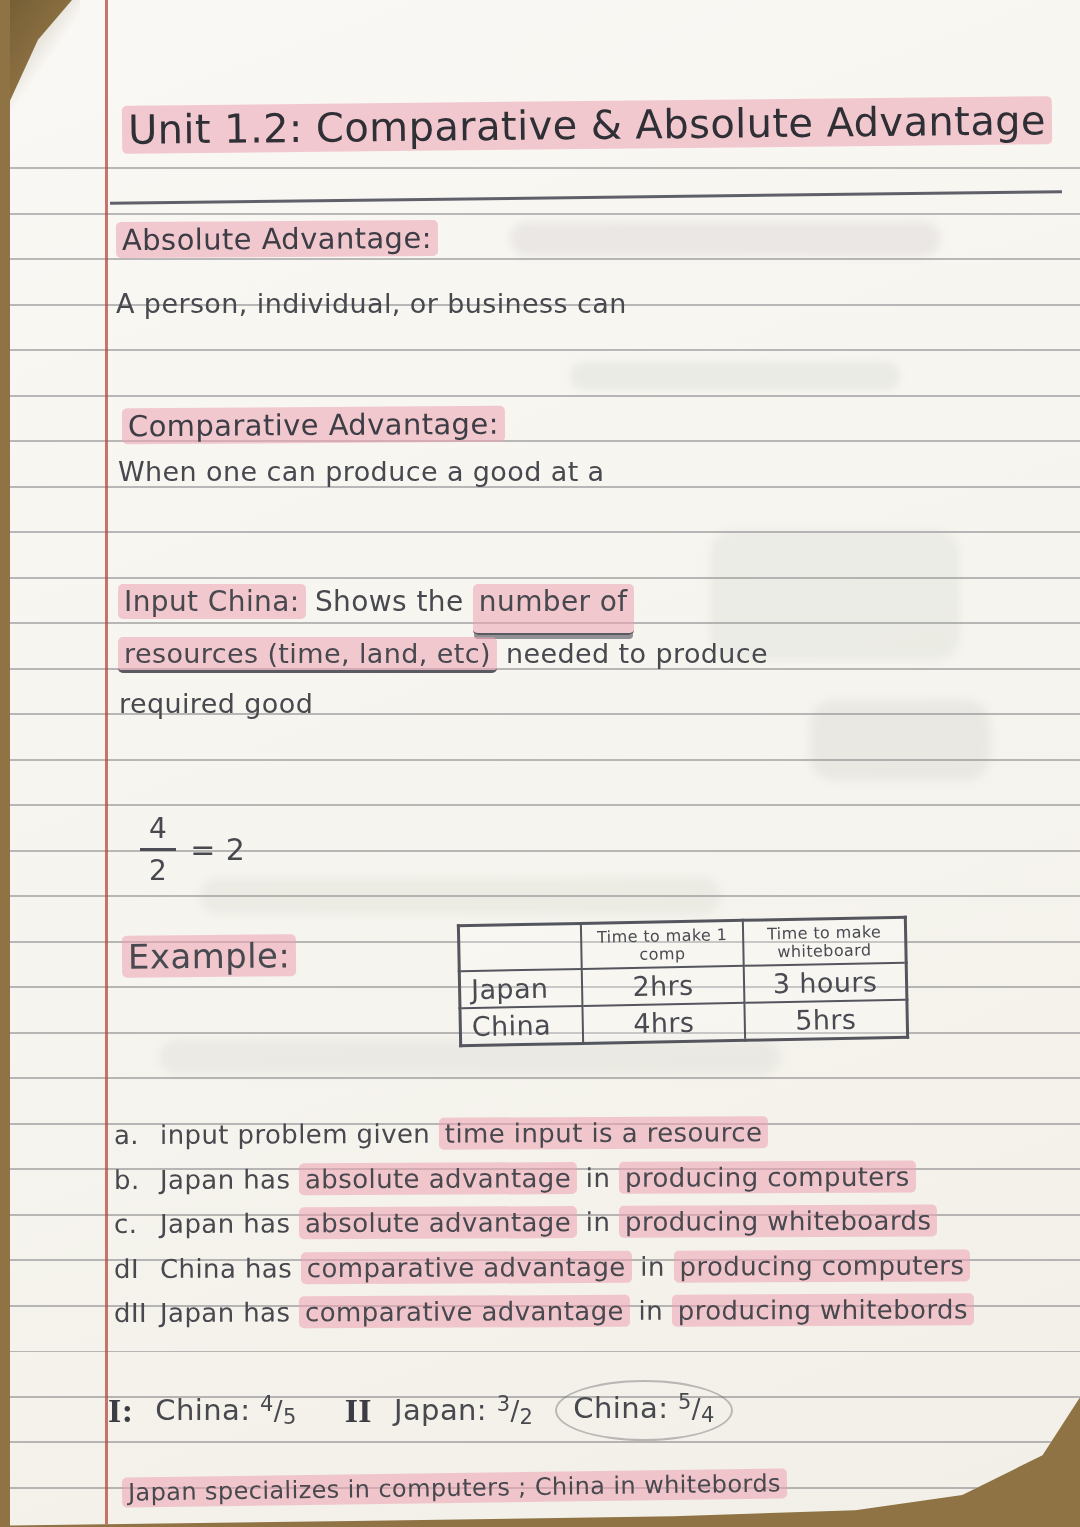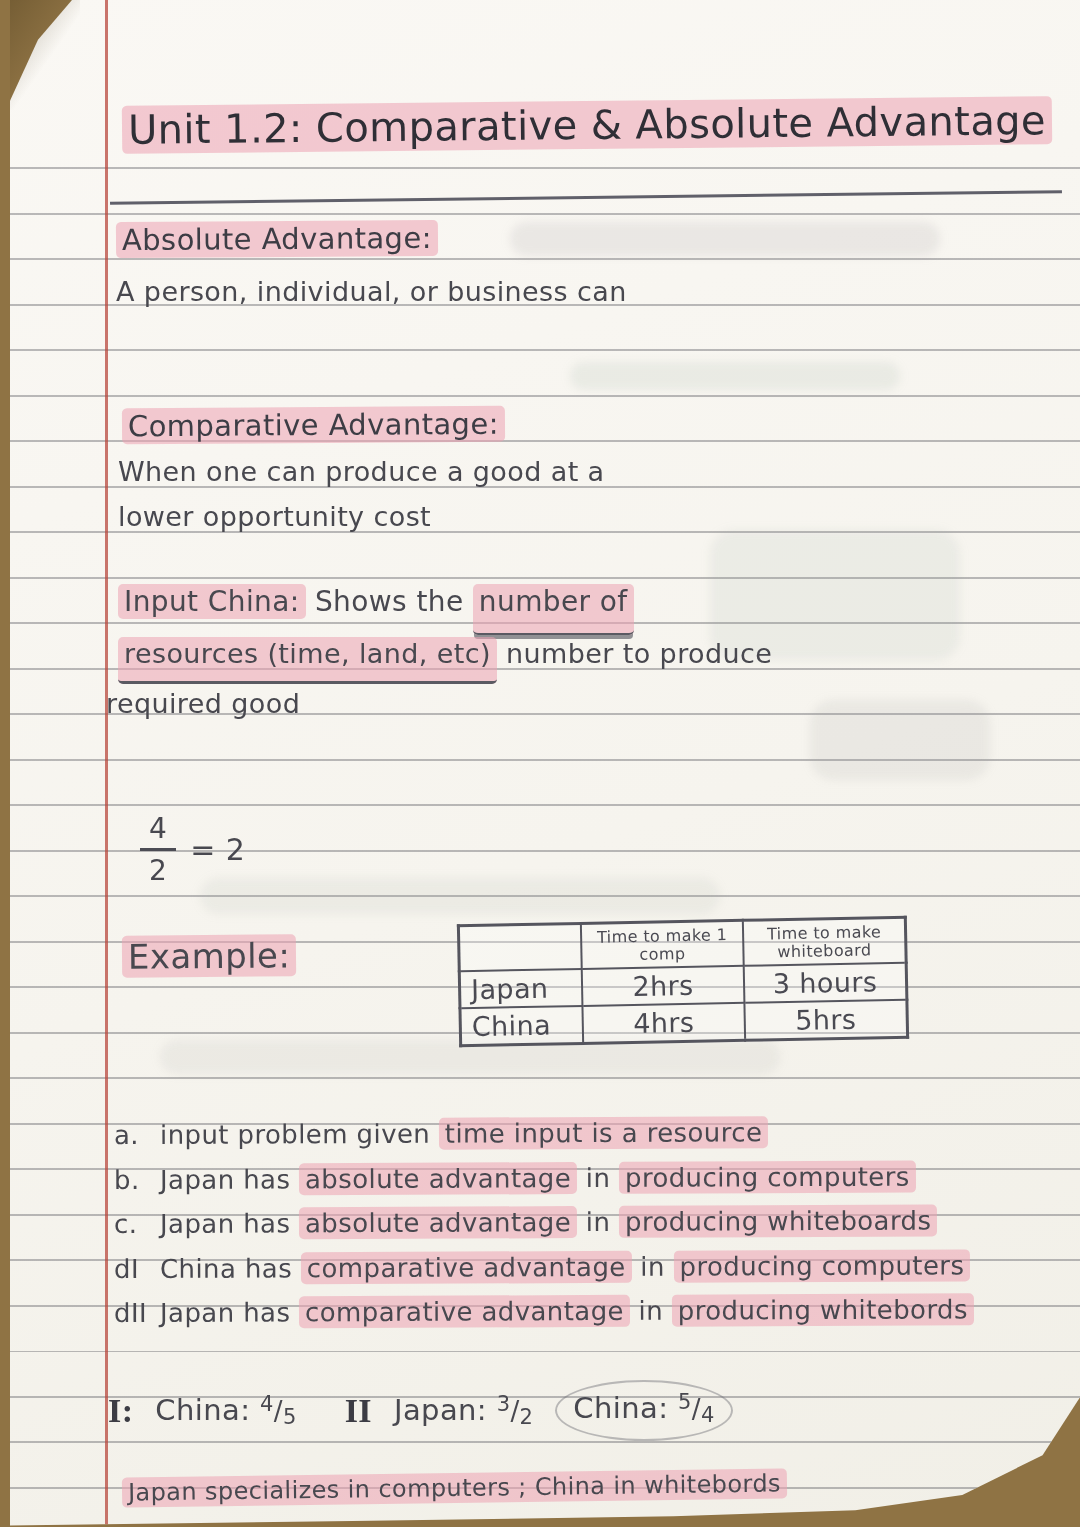--- a/index.html
+++ b/index.html
@@ -23,21 +23,21 @@
   .hw{color:#48484f;letter-spacing:.4px;}
   .hl{background:rgba(236,163,178,.55);border-radius:5px;padding:1px 6px;}
   .hl:empty{background:transparent;padding:0;}
   .heading{font-size:29px;color:#3d3d45;}
   .bodytext{font-size:27px;}
   .abs{position:absolute;}
 
   .title-wrap{left:112px;top:102px;font-size:40px;color:#2f2f36;transform:rotate(-.6deg);}
   .title-underline{left:100px;top:196px;width:952px;height:3px;background:#60606a;transform:rotate(-.7deg);}
 
-  .ul-thick{border-bottom:3px solid #5a5a62;padding-bottom:12px;text-align:center;}
+  .ul-thick{border-bottom:3px solid #5a5a62;padding-bottom:1px;text-align:center;}
   .ul-dbl{border-bottom:2px solid #5a5a62;box-shadow:0 5px 0 -1px rgba(90,90,98,.65);padding-bottom:15px;}
 
   .frac{display:inline-flex;flex-direction:column;align-items:center;vertical-align:middle;font-size:28px;}
   .frac .num{border-bottom:3px solid #4c4c54;padding:0 9px 3px;}
   .frac .den{padding-top:3px;}
   .frac-row{display:flex;align-items:center;gap:14px;}
   .frac-result{font-size:30px;}
 
   table.ex-table{border-collapse:collapse;transform:rotate(-1.1deg);background:rgba(255,255,255,.25);}
   table.ex-table td,table.ex-table th{border:2.5px solid #55555e;color:#4a4a52;}
@@ -76,38 +76,37 @@
   <div class="smudge" style="left:150px;top:1040px;width:620px;height:34px;background:rgba(150,150,150,.10);"></div>
 
   <div class="abs title-wrap hw">
     <span class="hl">Unit 1.2: Comparative &amp; Absolute Advantage</span>
   </div>
   <div class="abs title-underline"></div>
 
   <div class="abs hw heading" style="left:106px;top:222px;transform:rotate(-.4deg);">
     <span class="hl">Absolute Advantage:</span>
   </div>
-  <div class="abs hw bodytext" style="left:106px;top:276px;">A person, individual, or business can</div>
+  <div class="abs hw bodytext" style="left:106px;top:288px;">A person, individual, or business can</div>
 
   <div class="abs hw heading" style="left:112px;top:408px;transform:rotate(-.4deg);">
     <span class="hl">Comparative Advantage:</span>
   </div>
   <div class="abs hw bodytext" style="left:108px;top:456px;">When one can produce a good at a</div>
-  <div class="abs hw bodytext" style="left:108px;top:501px;">lower opportunity cost</div>
 
   <div class="abs hw bodytext" style="left:108px;top:585px;font-size:28px;">
     <span class="hl">Input China:</span>
     <span>Shows the</span>
     <span class="ul-dbl hl">number of</span>
   </div>
   <div class="abs hw bodytext" style="left:108px;top:638px;">
     <span class="ul-thick hl">resources (time, land, etc)</span>
-    <span>number to produce</span>
+    <span>needed to produce</span>
   </div>
-  <div class="abs hw bodytext" style="left:96px;top:688px;">required good</div>
+  <div class="abs hw bodytext" style="left:109px;top:688px;">required good</div>
 
   <div class="abs hw frac-row" style="left:130px;top:812px;">
     <span class="frac">
       <span class="num">4</span>
       <span class="den">2</span>
     </span>
     <span class="frac-result">= 2</span>
   </div>
 
   <div class="abs hw" style="left:112px;top:936px;font-size:34px;transform:rotate(-.5deg);">

